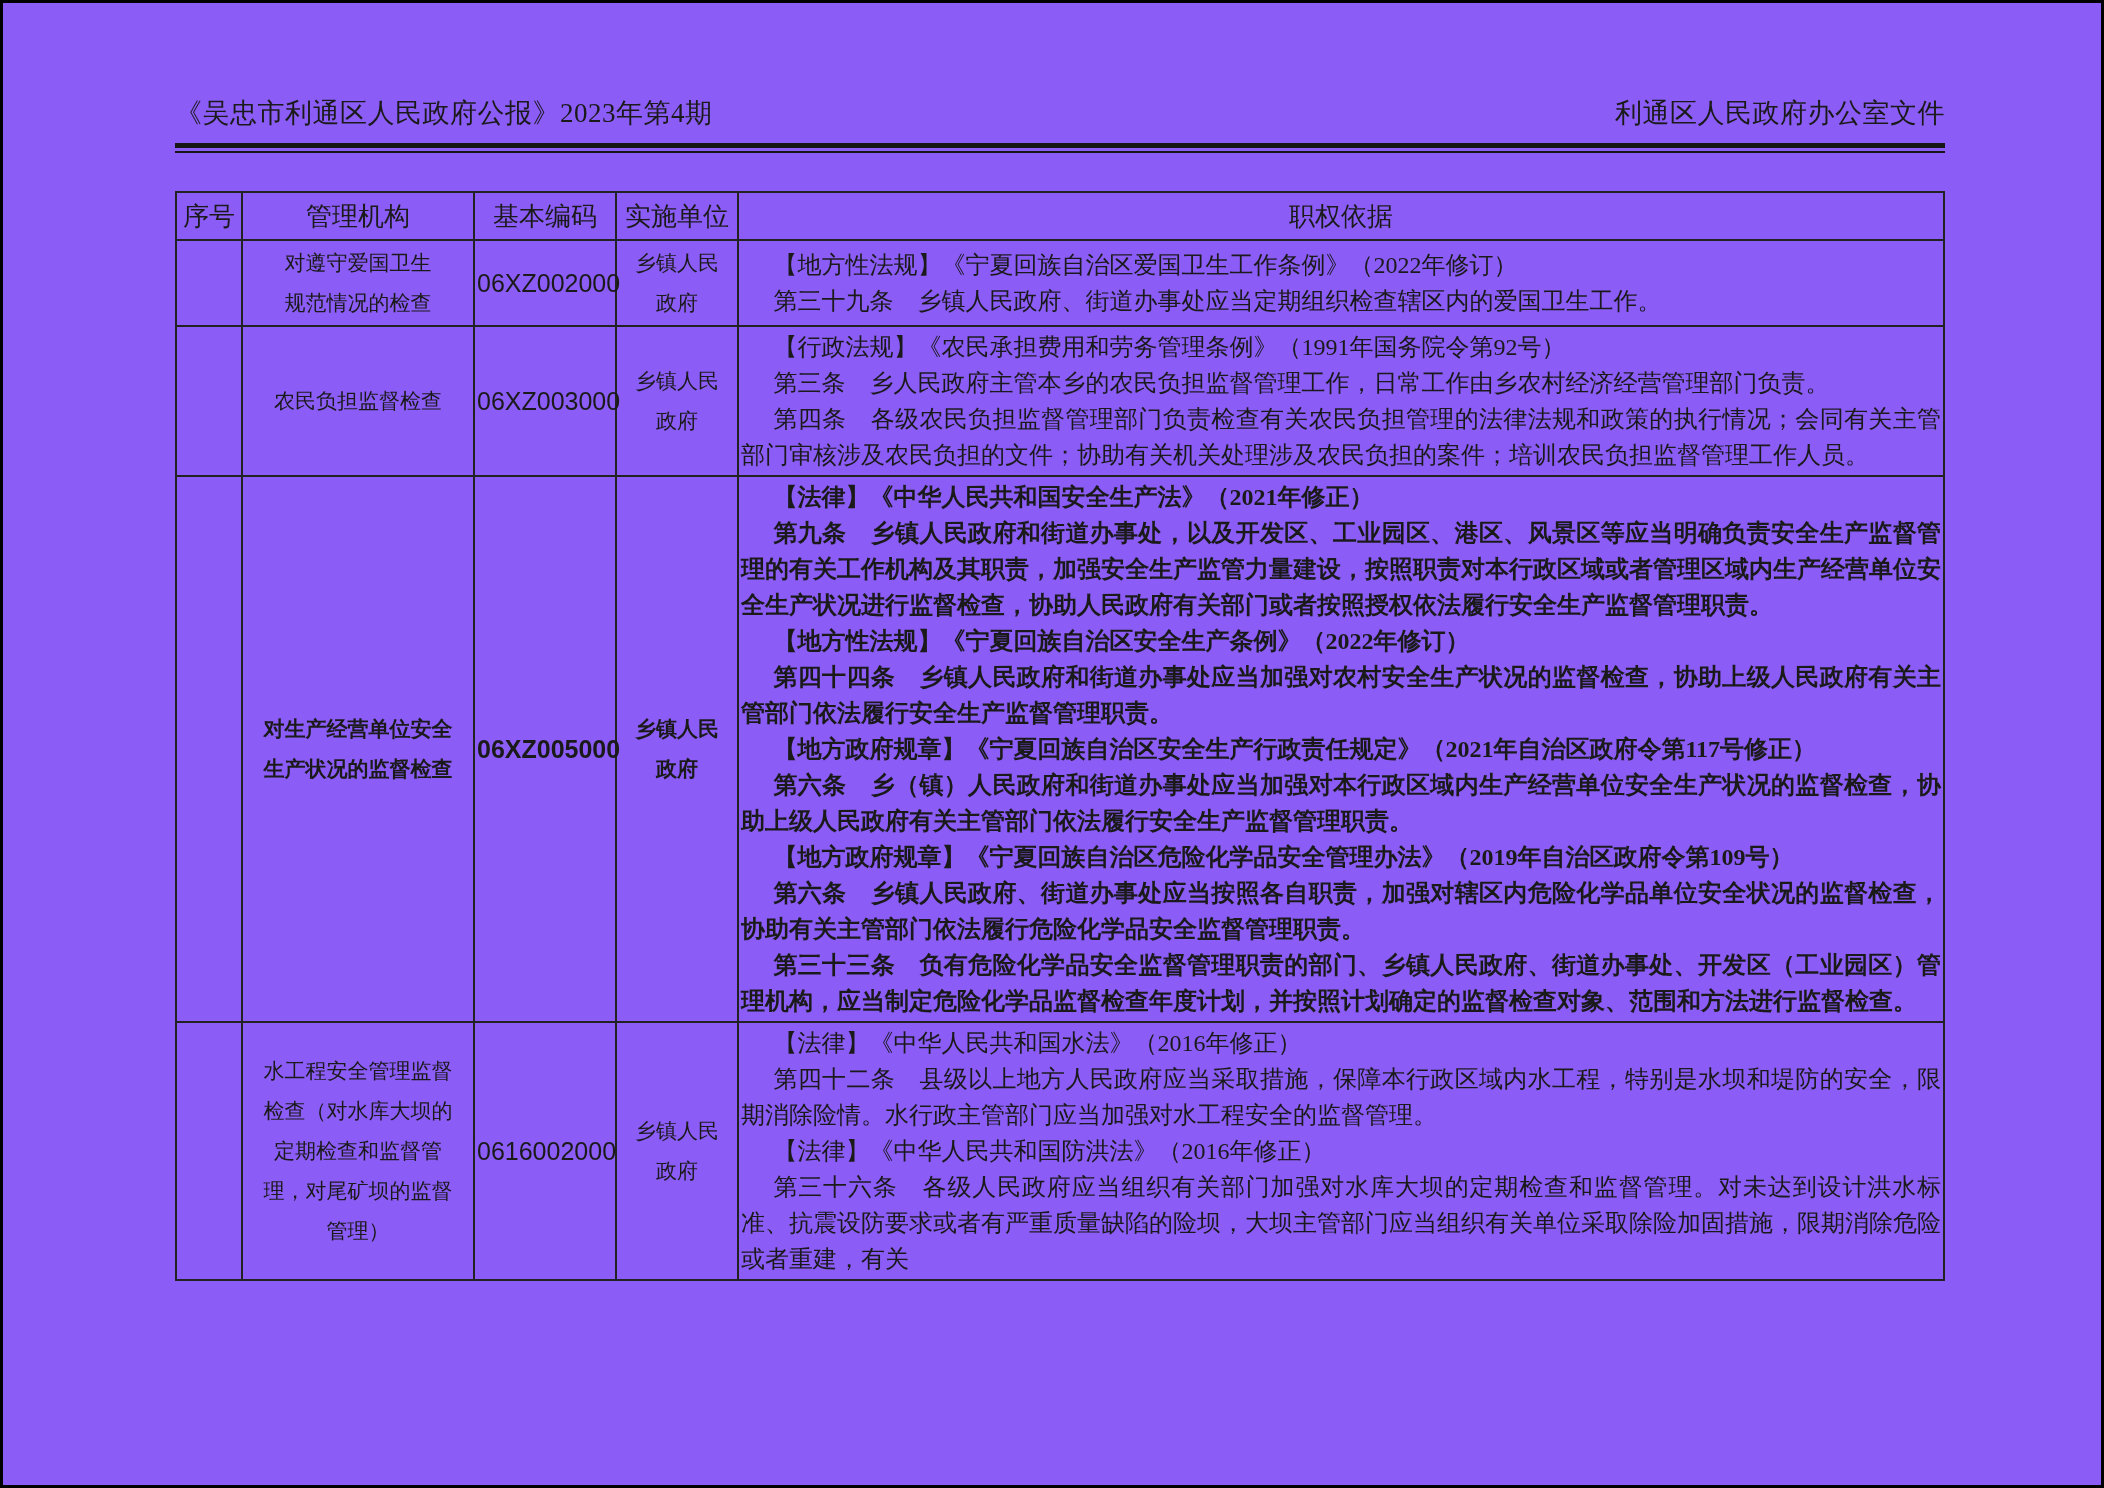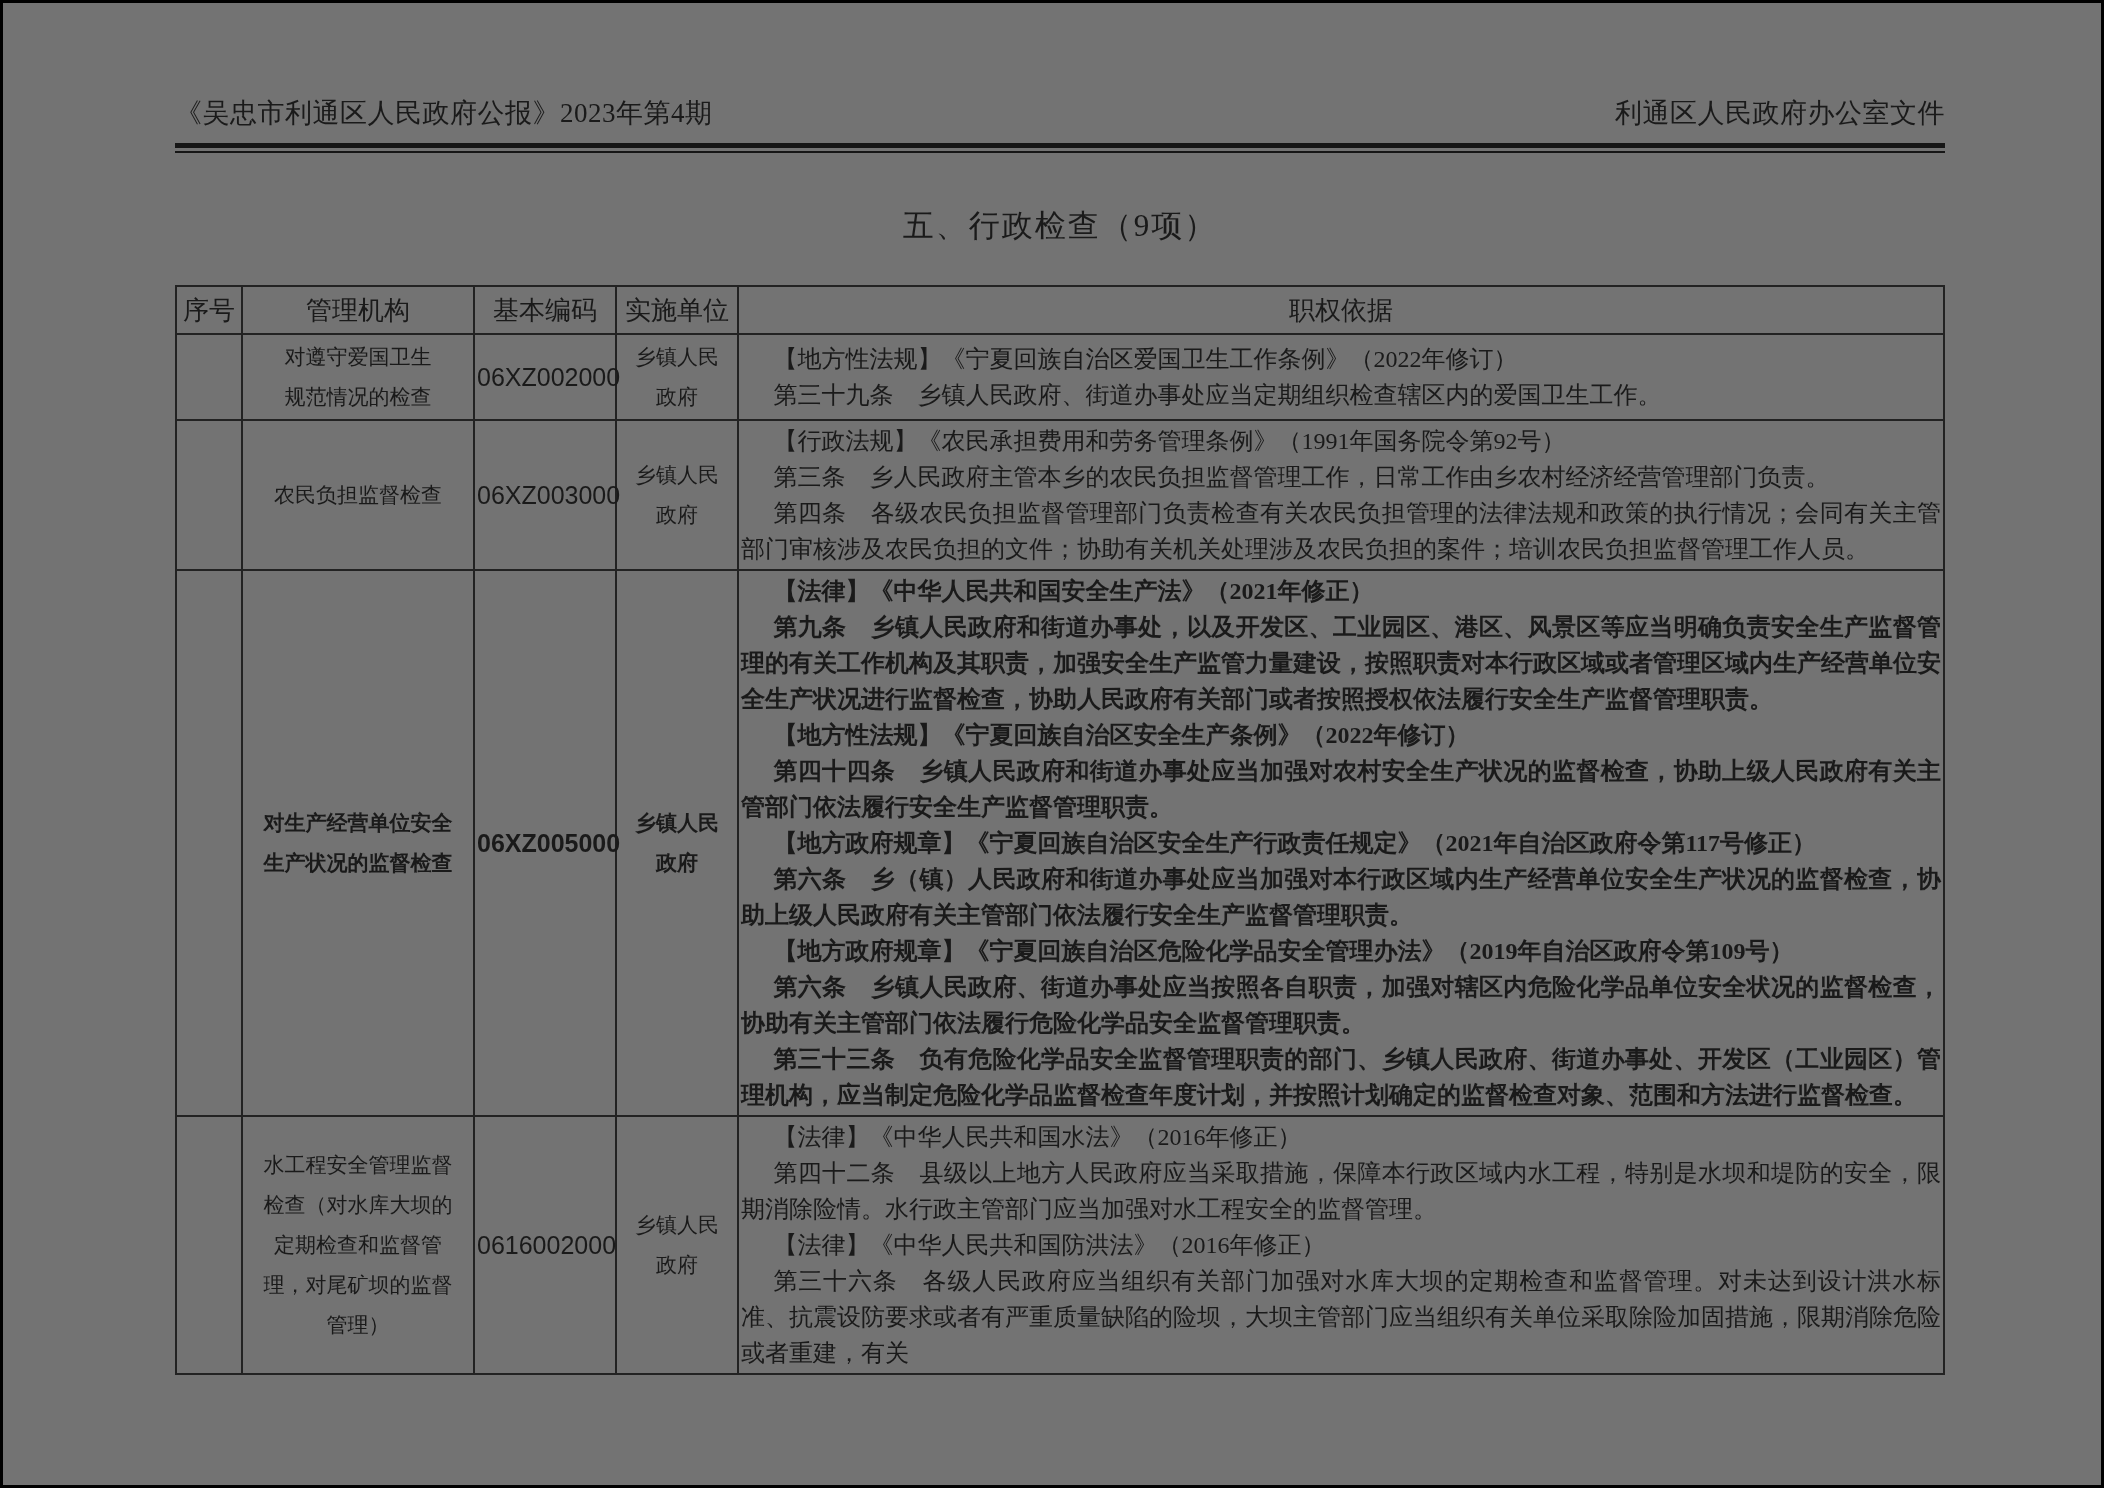--- a/index.html
+++ b/index.html
@@ -1,19 +1,19 @@
 <!DOCTYPE html>
 <html><head>
 <meta charset="utf-8">
 <style>
   * { box-sizing: border-box; }
   html,body { margin:0; padding:0; background:#fff; }
   .scan {
     width: 2104px; height: 1488px;
-    background: #737373;
+    background: #8b5cf6;
     border: 3px solid #000;
     position: relative;
     font-family: "Liberation Serif", "DejaVu Serif", serif;
     color: #1a1a1a;
     overflow: hidden;
   }
   .content { padding: 0 156px 0 172px; }
 
   .page-header {
     display: flex; justify-content: space-between; align-items: flex-end;
@@ -81,21 +81,20 @@
 <div class="scan">
   <div class="content">
 
     <div class="page-header">
       <span>《吴忠市利通区人民政府公报》2023年第4期</span>
       <span>利通区人民政府办公室文件</span>
     </div>
     <div class="rule-thick"></div>
     <div class="rule-thin"></div>
 
-    <h1 class="doc-title">五、行政检查（9项）</h1>
 
     <table class="authority">
       <colgroup>
         <col class="c-seq">
           <col class="c-name">
           <col class="c-code">
           <col class="c-unit">
           <col class="c-basis">
       </colgroup>
       <thead>

